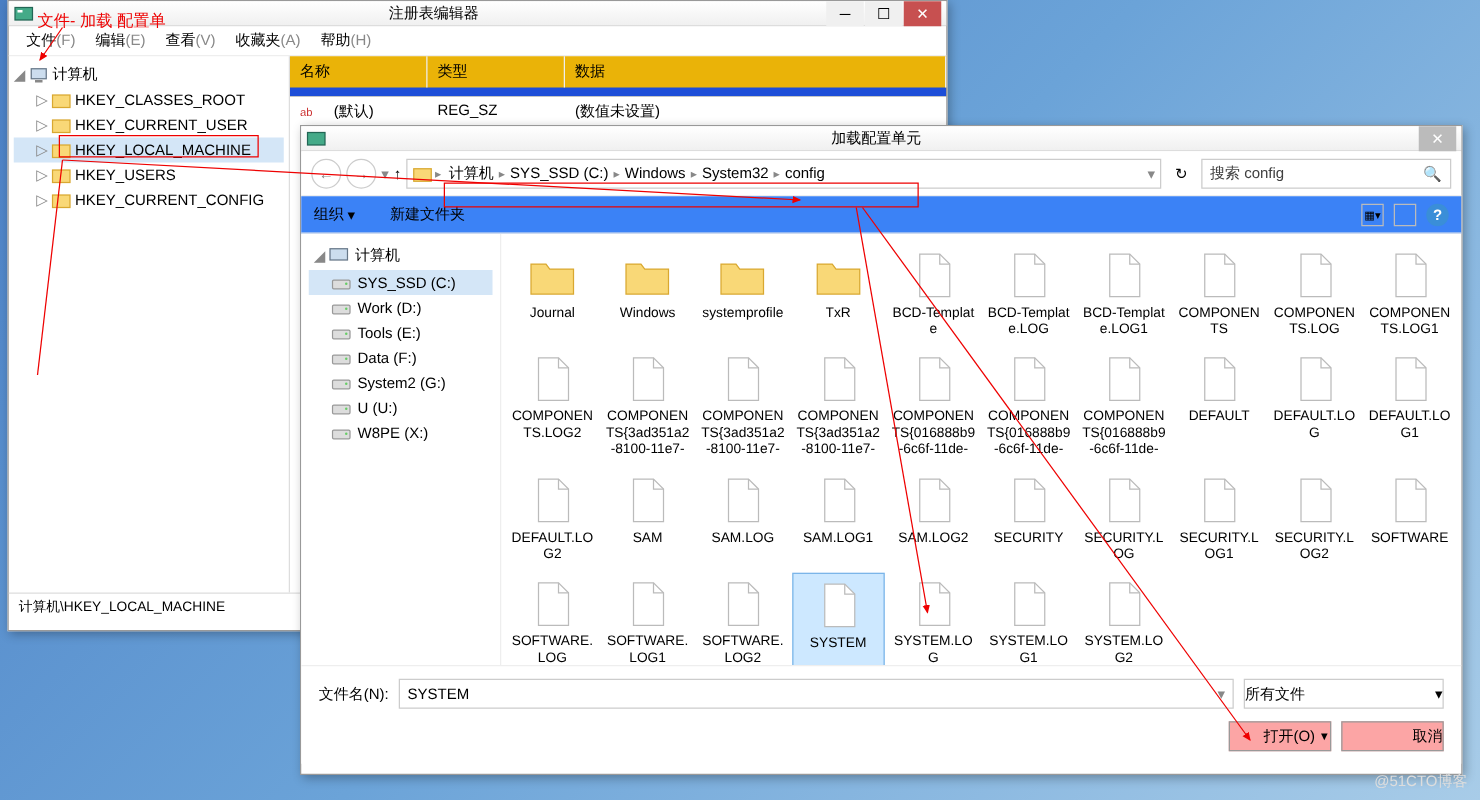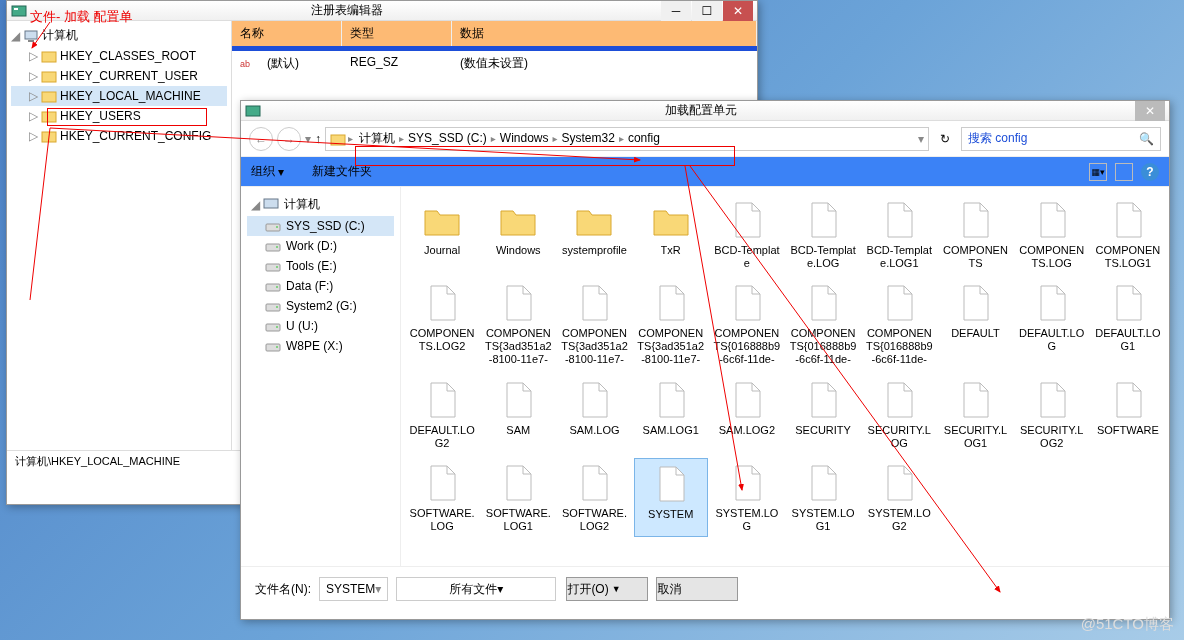--- a/index.html
+++ b/index.html
@@ -16,78 +16,85 @@
 .menukey{color:#888}
 .regedit-body{display:flex;height:calc(100% - 74px)}
 .tree{width:225px;border-right:1px solid #ddd;padding:4px;overflow:hidden}
 .tree-item{display:flex;align-items:center;padding:2px 0 2px 12px;white-space:nowrap}
 .tree-item .exp{width:12px;color:#888;cursor:pointer}
 .tree-item.selected{background:#d4e6f7}
 .tree-item.root{padding-left:0}
 .tree-item.child{padding-left:18px}
 .foldericon{width:16px;height:16px;margin-right:3px}
 .listview{flex:1;display:flex;flex-direction:column}
-.listheader{display:flex;border-bottom:5px solid #1d4ed8;background:#fdba74}
+.listheader{display:flex;border-bottom:7px solid #1d4ed8;background:#eab308}
 .listheader div{padding:4px 8px;border-right:1px solid #eee}
 .listrow{display:flex;padding:2px 0}
 .listrow div{padding:2px 8px}
 .statusbar{height:22px;border-top:1px solid #ddd;padding:3px 8px;font-size:11px}
 .dialog{left:240px;top:100px;width:930px;height:520px}
 .dlg-body{display:flex;flex-direction:column;height:calc(100% - 28px);background:#fff}
 .navbar{height:36px;display:flex;align-items:center;padding:0 8px;gap:4px;border-bottom:1px solid #eee}
 .navbtn{width:24px;height:24px;border:1px solid #ccc;border-radius:12px;display:flex;align-items:center;justify-content:center;color:#888;cursor:pointer}
 .breadcrumb{flex:1;border:1px solid #ccc;height:24px;display:flex;align-items:center;padding:0 4px;gap:2px}
 .bc-item{padding:0 4px;cursor:pointer}
 .bc-sep{color:#888;font-size:10px}
 .refresh{width:24px;height:24px;display:flex;align-items:center;justify-content:center;cursor:pointer}
-.searchbox{width:200px;height:24px;border:1px solid #ccc;display:flex;align-items:center;padding:0 6px;color:#1d4ed8}
+.searchbox{width:200px;height:24px;border:1px solid #ccc;display:flex;align-items:center;padding:0 6px;color:#404040}
 .searchbox .mag{margin-left:auto}
 .toolbar{height:30px;display:flex;align-items:center;padding:0 10px;gap:28px;border-bottom:1px solid #eee;background:#3b82f6}
 .tb-item{cursor:pointer;display:flex;align-items:center;gap:3px}
 .tb-right{margin-left:auto;display:flex;gap:8px;align-items:center}
 .tb-sq{width:18px;height:18px;border:1px solid #bbb;cursor:pointer}
 .help{width:18px;height:18px;border-radius:9px;background:#3a8ed8;color:#fff;display:flex;align-items:center;justify-content:center;font-weight:bold;cursor:pointer}
 .explorer{flex:1;display:flex;overflow:hidden}
 .sidebar{width:160px;border-right:1px solid #eee;padding:6px;overflow:hidden}
 .sb-item{display:flex;align-items:center;padding:3px 4px 3px 18px;cursor:pointer;white-space:nowrap}
 .sb-item.selected{background:#d4e6f7}
 .sb-item.root{padding-left:4px}
 .driveicon{width:16px;height:14px;margin-right:5px}
 .filegrid{flex:1;padding:8px 4px;overflow-y:auto;display:grid;grid-template-columns:repeat(10,1fr);gap:4px 2px;align-content:start}
 .fileitem{display:flex;flex-direction:column;align-items:center;padding:4px 2px;cursor:pointer;text-align:center}
 .fileitem.selected{background:#cde8ff;border:1px solid #7bb5e8}
 .fileicon{width:42px;height:42px;margin-bottom:3px}
 .filelabel{font-size:11px;line-height:13px;word-break:break-all;max-height:40px;overflow:hidden}
-.footer{padding:10px 14px;display:flex;gap:10px;border-top:1px solid #eee}
+.footer{padding:10px 14px;display:flex;flex-direction:column;gap:10px;border-top:1px solid #eee}
 .footrow{display:flex;align-items:center;gap:8px}
 .footrow label{white-space:nowrap}
 .footinput{flex:1;height:24px;border:1px solid #ccc;padding:0 6px;display:flex;align-items:center}
-.footsel{width:160px;height:24px;border:1px solid #ccc;padding:0 0;display:flex;align-items:center;justify-content:center}
+.footsel{width:160px;height:24px;border:1px solid #ccc;padding:0 0;display:flex;align-items:center;justify-content:space-between}
 .btnrow{display:flex;justify-content:flex-end;gap:8px}
-.btn{min-width:82px;height:24px;border:1px solid #999;background:#e5e5e5;cursor:pointer;display:flex;align-items:center;justify-content:flex-start;gap:3px}
+.btn{min-width:82px;height:24px;border:1px solid #999;background:#fca5a5;cursor:pointer;display:flex;align-items:center;justify-content:flex-end;gap:3px}
 .annotation{position:absolute;color:#e00;font-size:13px;z-index:999;pointer-events:none}
-.watermark{position:absolute;bottom:6px;right:10px;color:#ddd;font-size:15px}
+.watermark{position:absolute;bottom:6px;right:10px;color:#ddd;font-size:12px}
 svg.arrow-line{position:absolute;z-index:998;pointer-events:none}
 .redbox{position:absolute;border:1px solid #e00;z-index:997;pointer-events:none}
 </style>
 </head>
 <body>
 
 <div class="window" style="left:6px;top:0;width:752px;height:505px">
   <div class="titlebar">
     <svg class="icon" viewBox="0 0 16 16">
         <rect x="1" y="3" width="14" height="10" fill="#4a8" stroke="#265"></rect>
         <rect x="3" y="5" width="4" height="2" fill="#fff"></rect>
       </svg>
     <span class="title">注册表编辑器</span>
     <div class="winbtns">
       <div class="winbtn">─</div>
       <div class="winbtn">☐</div>
       <div class="winbtn close">✕</div>
     </div>
+  </div>
+  <div class="menubar">
+    <span class="menuitem"><span>文件</span><span class="menukey">(F)</span></span>
+    <span class="menuitem"><span>编辑</span><span class="menukey">(E)</span></span>
+    <span class="menuitem"><span>查看</span><span class="menukey">(V)</span></span>
+    <span class="menuitem"><span>收藏夹</span><span class="menukey">(A)</span></span>
+    <span class="menuitem"><span>帮助</span><span class="menukey">(H)</span></span>
   </div>
   <div class="regedit-body">
     <div class="tree">
       <div class="tree-item root">
           <span class="exp">◢</span>
         <svg class="foldericon" viewBox="0 0 16 16">
             <rect x="2" y="3" width="12" height="8" fill="#cde" stroke="#678"></rect>
             <rect x="5" y="12" width="6" height="2" fill="#888"></rect>
           </svg>
         <span>计算机</span>

